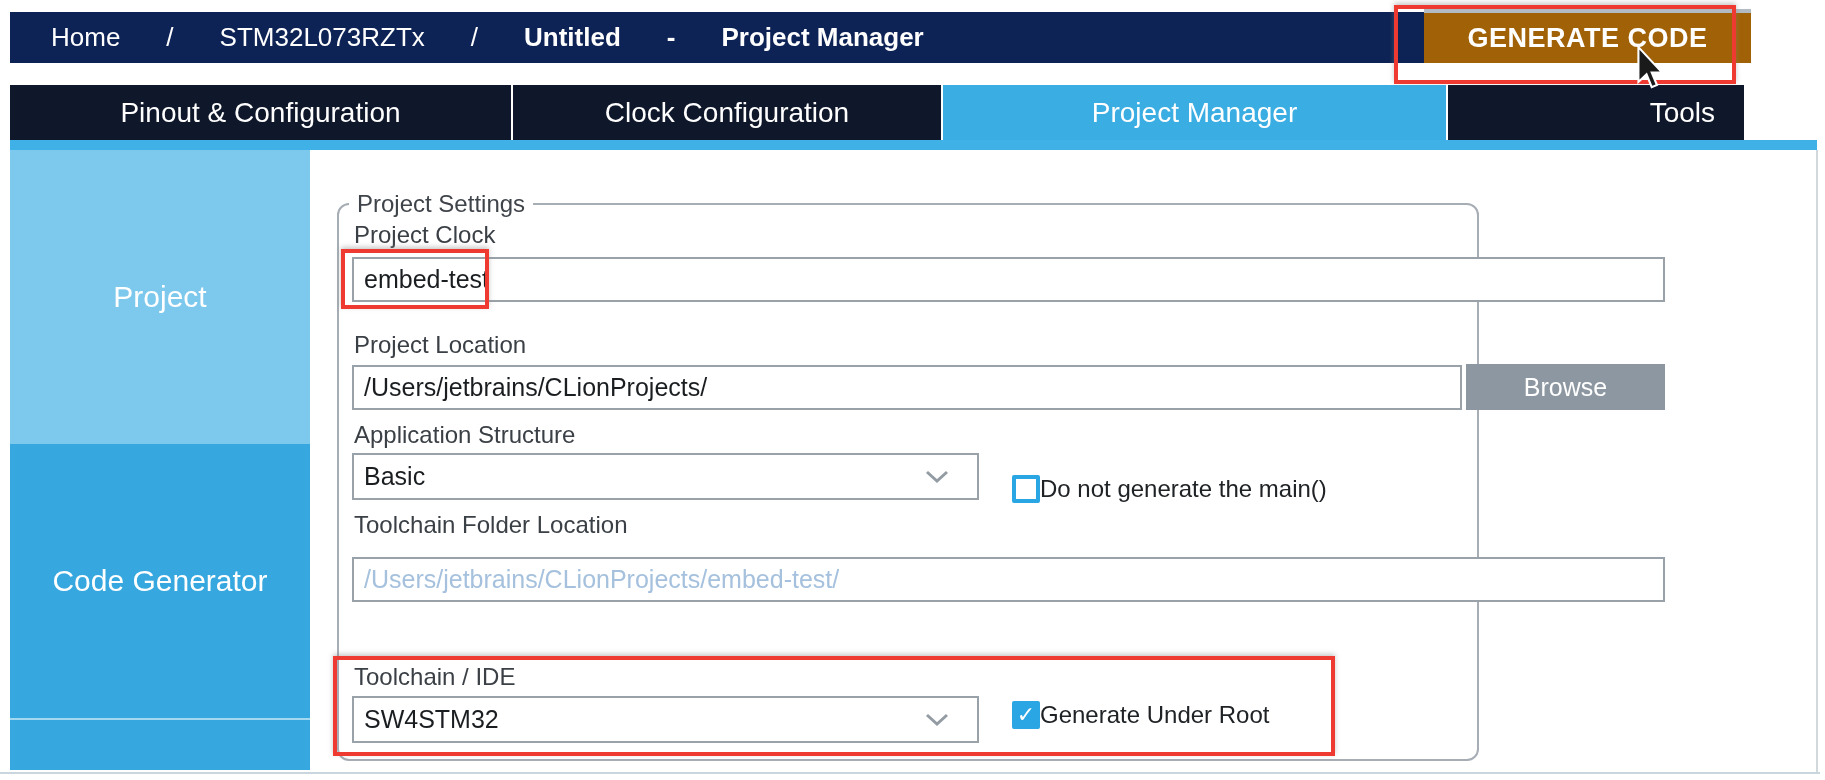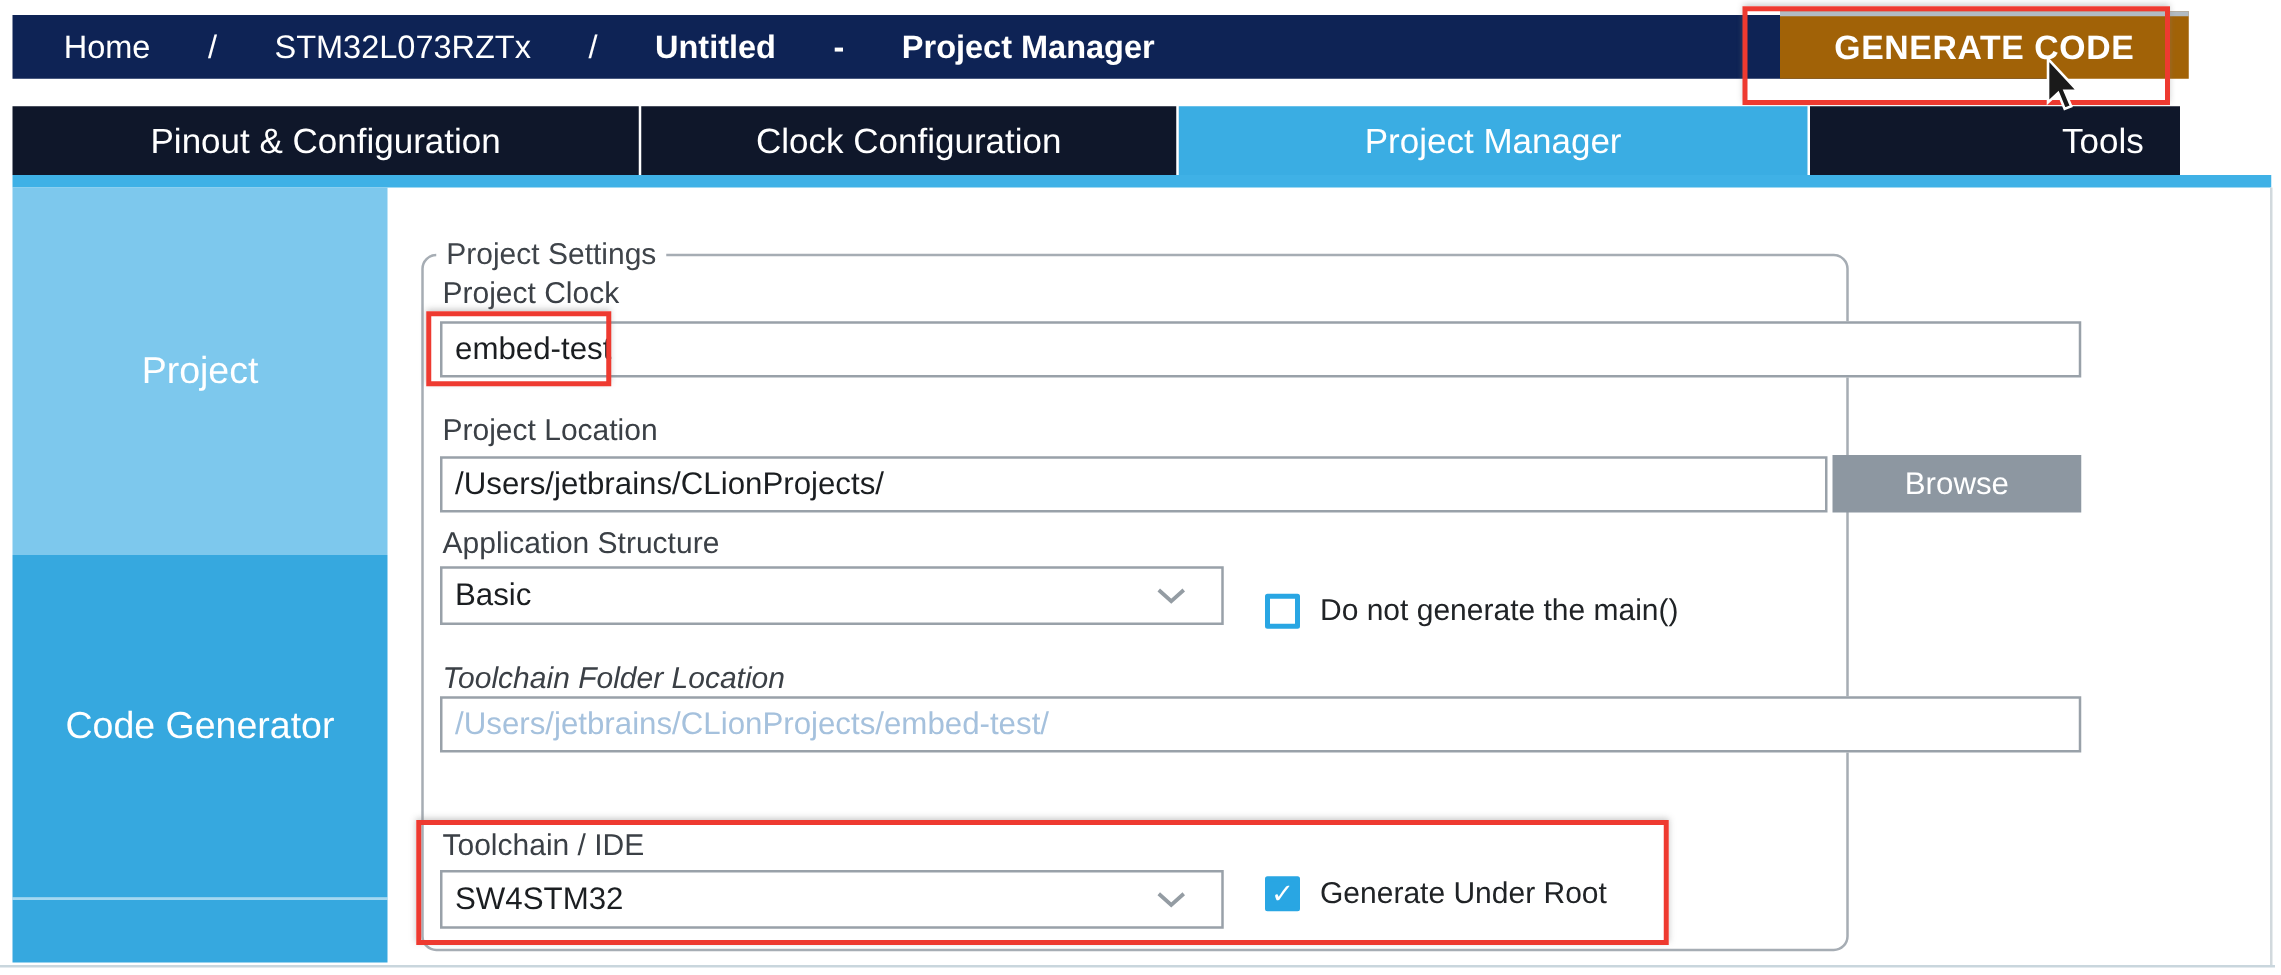--- a/index.html
+++ b/index.html
@@ -42,21 +42,21 @@
   .text-input { position:absolute; height:45px; border:2px solid #99a1a9; background:#ffffff;
                 font-size:25px; color:#1b1e21; padding:16px 10px; font-family:"Liberation Sans", sans-serif; }
   .text-input:disabled { color:#a5c1dd; -webkit-text-fill-color:#a5c1dd; opacity:1; background:#ffffff; }
   .dropdown { position:absolute; height:47px; width:627px; border:2px solid #99a1a9; background:#ffffff;
               display:flex; align-items:center; padding:0 10px; font-size:25px; color:#1b1e21; cursor:pointer; }
   .dropdown .chev { position:absolute; right:28px; top:50%; transform:translateY(-50%); }
   .browse-btn { position:absolute; left:1127px; top:159px; width:199px; height:46px;
                 background:#8d97a1; border:none; color:#ffffff; font-size:25px;
                 font-family:"Liberation Sans", sans-serif; cursor:pointer; }
 
-  .checkbox-row { position:absolute; display:flex; align-items:center; gap:16px; }
+  .checkbox-row { position:absolute; display:flex; align-items:center; }
   .cbox { width:28px; height:28px; border:4px solid #29a6e3; background:#ffffff; border-radius:2px;
           display:flex; align-items:center; justify-content:center; cursor:pointer;
           color:#ffffff; font-size:22px; line-height:1; }
   .cbox.checked { background:#29a6e3; }
   .cbox-label { color:#202326; font-size:24px; white-space:nowrap; }
 
   
   .red-box { position:absolute; border:4px solid #ee3a30; pointer-events:none;
              box-shadow:0 -2px 5px rgba(130,130,130,0.45); }
   .red-generate { left:1394px; top:5px;  width:342px;  height:79px; }
@@ -116,21 +116,21 @@
       <span>Basic</span>
       <svg class="chev" width="24" height="14" viewBox="0 0 24 14">
         <polyline points="2,2 12,11 22,2" fill="none" stroke="#949ca3" stroke-width="3"></polyline>
       </svg>
     </div>
     <div class="checkbox-row" style="left:673px; top:270px;">
       <span class="cbox"></span>
       <span class="cbox-label">Do not generate the main()</span>
     </div>
 
-    <span class="field-label" style="left:15px; top:324px;font-style:italic;">Toolchain Folder Location</span>
+    <span class="field-label" style="left:15px; top:306px;">Toolchain Folder Location</span>
     <input class="text-input" style="left: 13px; top: 352px; width: 1313px;" type="text" disabled="" value="/Users/jetbrains/CLionProjects/embed-test/">
 
     <span class="field-label" style="left:15px; top:458px;">Toolchain / IDE</span>
     <div class="dropdown" style="left:13px; top:491px;">
       <span>SW4STM32</span>
       <svg class="chev" width="24" height="14" viewBox="0 0 24 14">
         <polyline points="2,2 12,11 22,2" fill="none" stroke="#949ca3" stroke-width="3"></polyline>
       </svg>
     </div>
     <div class="checkbox-row" style="left:673px; top:496px;">

